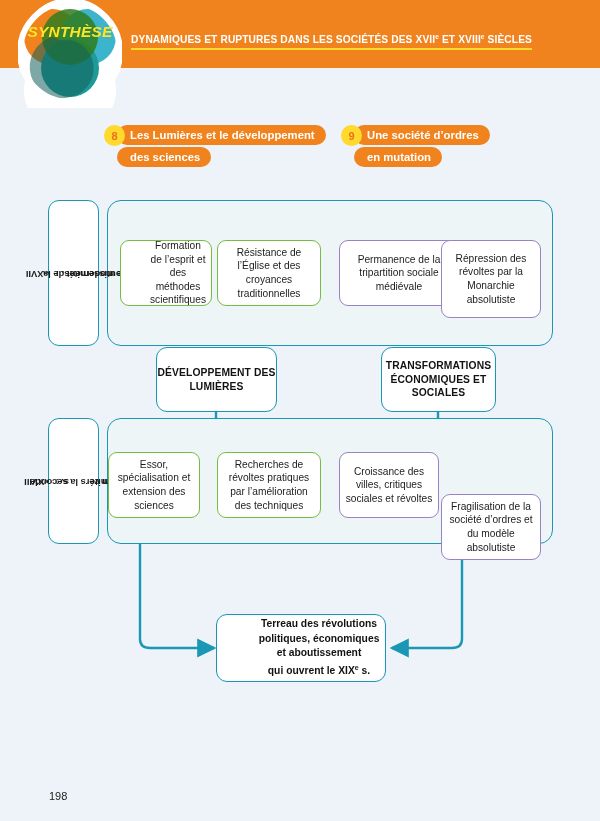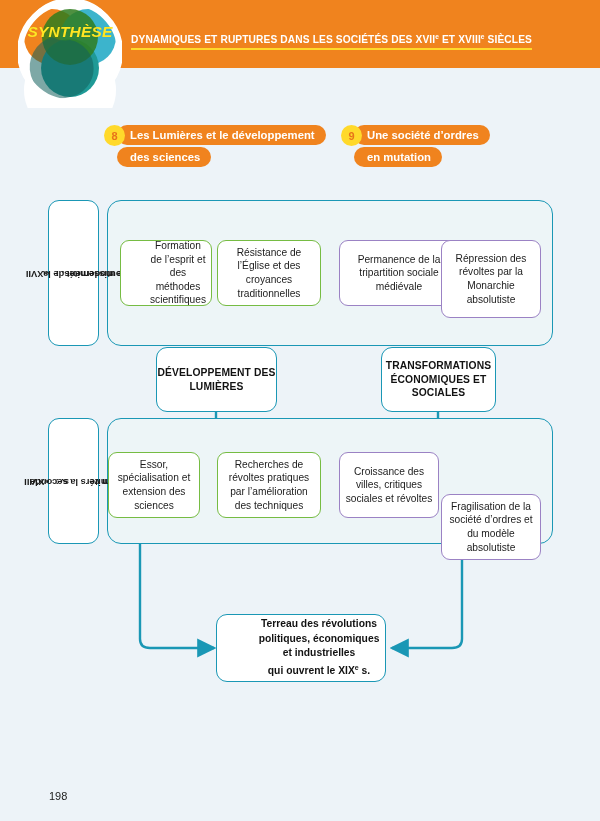--- a/index.html
+++ b/index.html
@@ -216,20 +216,20 @@
 
   <div class="cell" style="left:108px;top:256px;width:92px;height:66px;">Essor, spécialisation et extension des sciences</div>
   <div class="cell" style="left:217px;top:256px;width:104px;height:66px;">Recherches de révoltes pratiques par l’amélioration des techniques</div>
   <div class="cell purple" style="left:339px;top:256px;width:100px;height:66px;">Croissance des villes, critiques sociales et révoltes</div>
   <div class="cell purple" style="left:441px;top:256px;width:100px;height:66px;margin-top:42px;">Fragilisation de la société d’ordres et du modèle absolutiste</div>
 
   <div class="finalbox" style="left:216px;top:418px;width:170px;height:68px;">
     <div>
       <span>Terreau des révolutions</span><br>
       <span>politiques, économiques</span><br>
-      <span>et industrielles</span><br>
+      <span>et aboutissement</span><br>
       <span>qui ouvrent le XIX</span><sup>e</sup><span> s.</span>
     </div>
   </div>
 
 </div>
 
 <div class="pagenum">198</div>
 
 </body></html>

